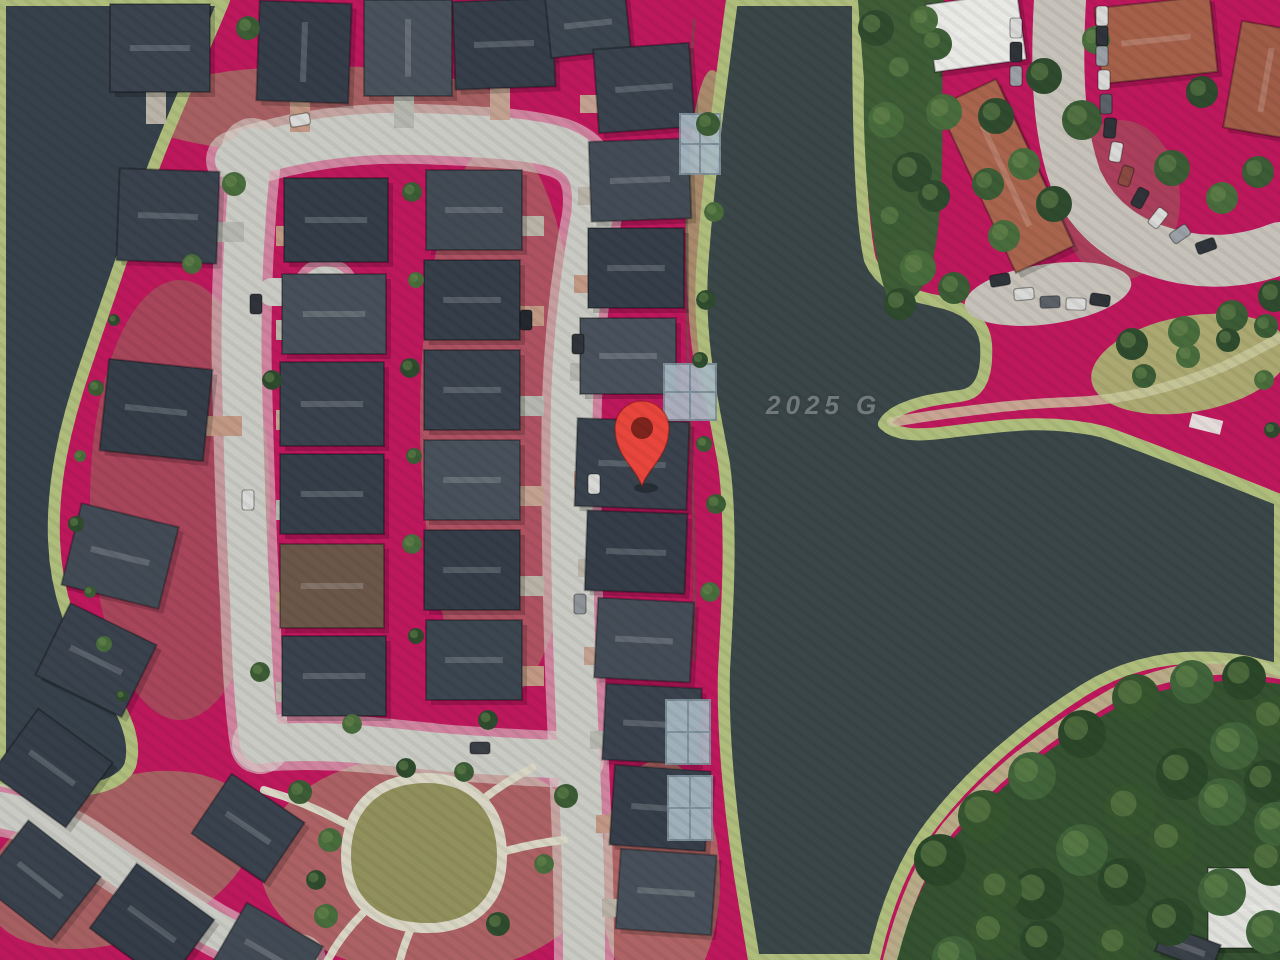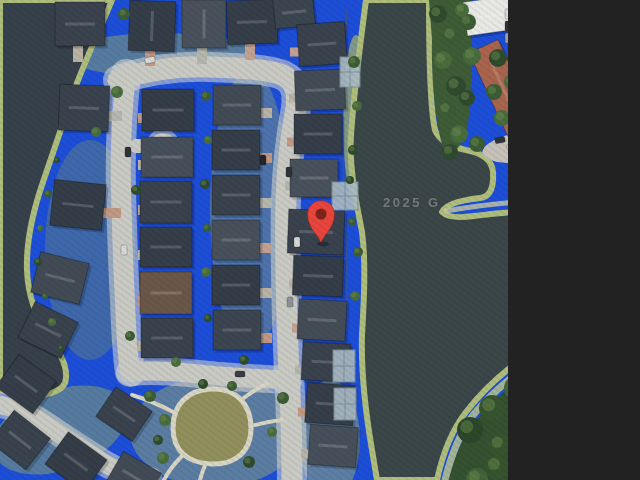--- a/index.html
+++ b/index.html
@@ -1,17 +1,17 @@
 <!DOCTYPE html>
 <html><head>
 <meta charset="utf-8">
 <style>
   html,body{margin:0;padding:0;background:#222;}
-  .map-frame{position:relative;width:508px;height:480px;overflow:hidden;
-    font-family:"Liberation Sans",sans-serif;background:#1d4ed8;}
+  .map-frame{position:relative;width:640px;height:480px;overflow:hidden;
+    font-family:"Liberation Sans",sans-serif;background:#be185d;font-style:italic;}
   .map-frame svg{position:absolute;left:0;top:0;display:block;}
   .watermark{position:absolute;left:383px;top:195px;font-size:13px;font-weight:bold;
     color:rgba(255,255,255,0.30);letter-spacing:2.5px;pointer-events:none;
     text-shadow:0 0 2px rgba(0,0,0,0.15);}
   .texture{position:absolute;inset:0;pointer-events:none;opacity:.05;
     background:repeating-linear-gradient(37deg,#000 0 2px,transparent 2px 5px);}
 </style>
 </head>
 <body>
 

